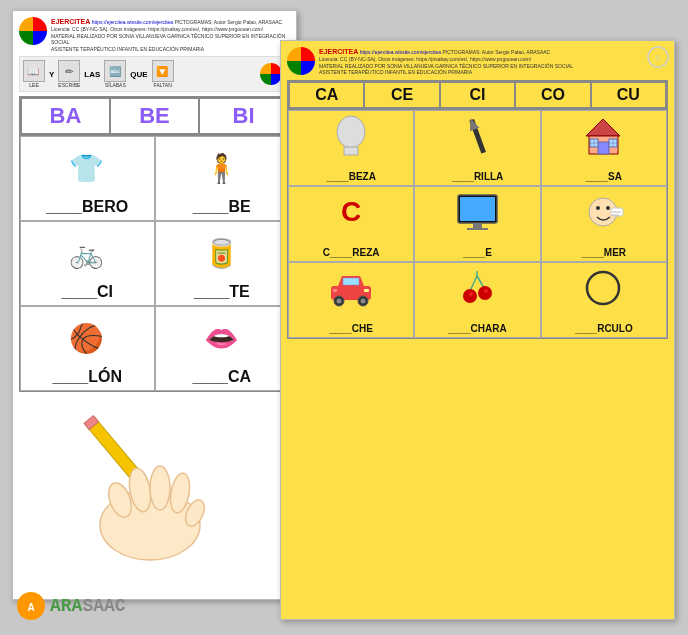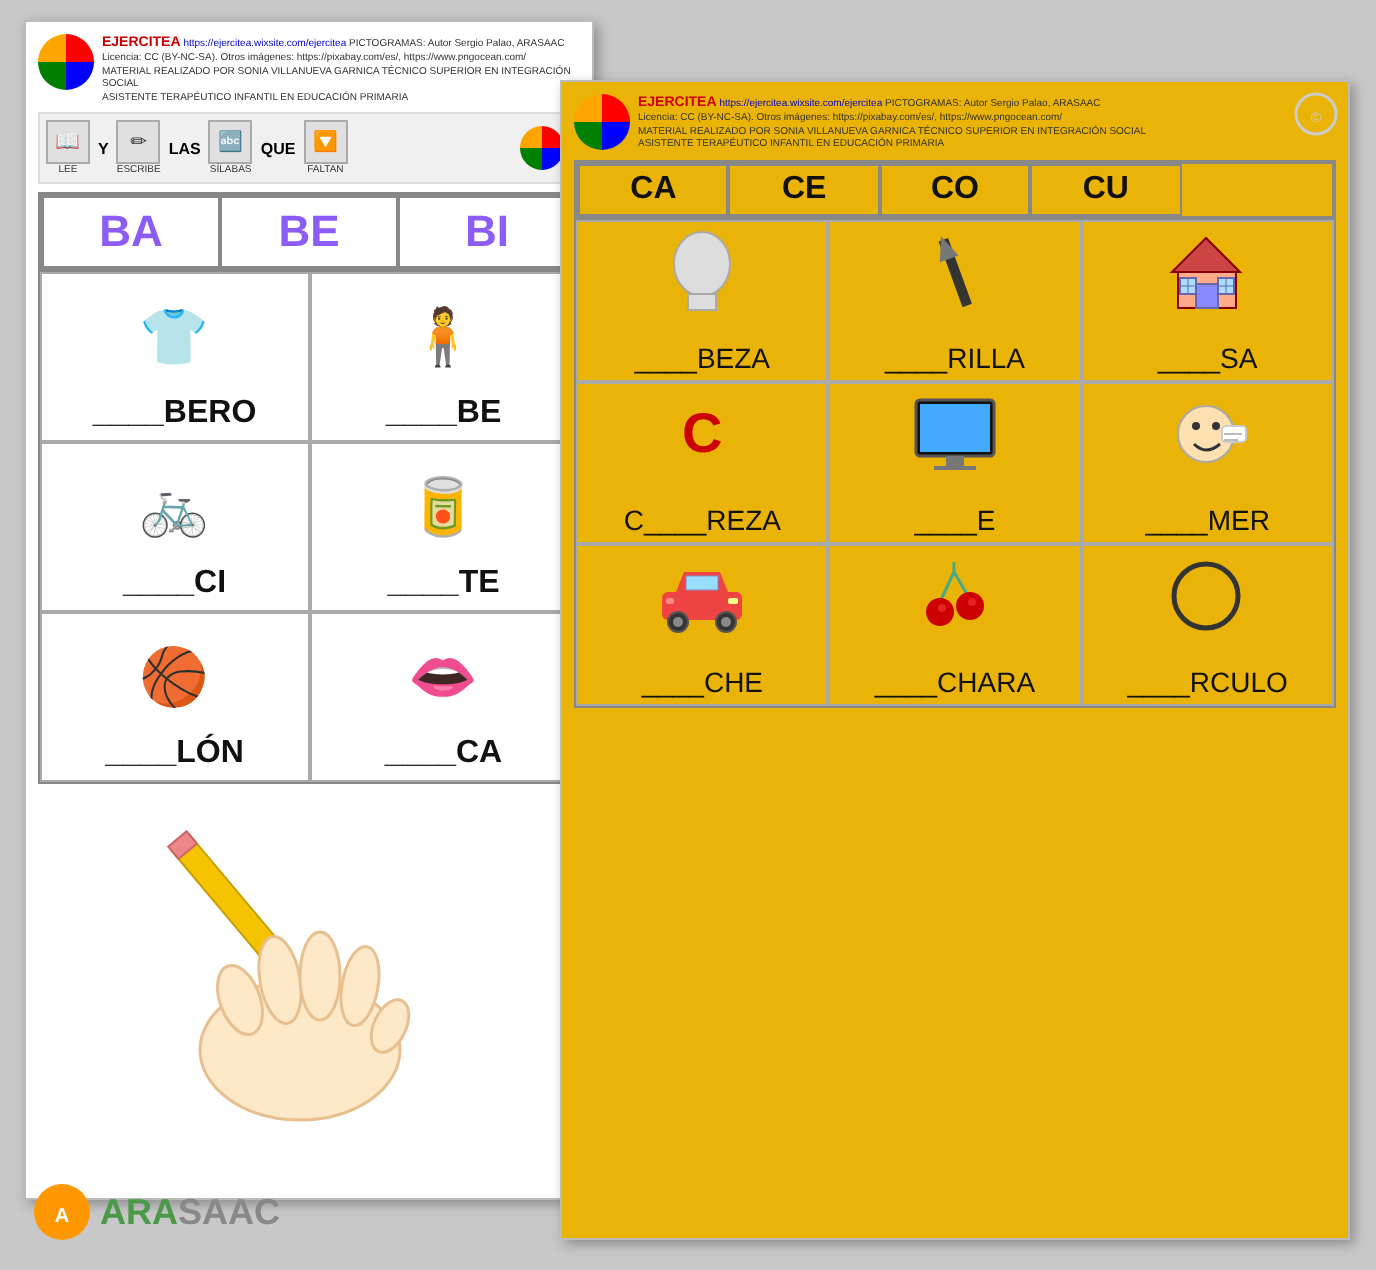--- a/index.html
+++ b/index.html
@@ -25,21 +25,21 @@
       padding: 6px;
     }
 
     
     .worksheet-right {
       position: absolute;
       left: 280px;
       top: 40px;
       width: 395px;
       height: 580px;
-      background: #eab308;
+      background: #fde047;
       border: 1px solid #bbb;
       box-shadow: 2px 2px 6px rgba(0,0,0,0.3);
       padding: 6px;
     }
 
     .header-top {
       display: flex;
       align-items: flex-start;
       margin-bottom: 4px;
     }
@@ -163,22 +163,22 @@
     }
 
     .ex-cell .word {
       font-size: 16px;
       font-weight: bold;
       color: #111;
       margin-top: 2px;
     }
 
     .ex-cell-right .word {
-      font-size: 14px;
-      font-weight: normal;
+      font-size: 10px;
+      font-weight: bold;
       color: #111;
       margin-top: 12px;
     }
 
     .pic-area {
       width: 60px;
       height: 55px;
       display: flex;
       align-items: center;
       justify-content: center;
@@ -206,20 +206,21 @@
 
     .arasaac-logo {
       width: 30px;
       height: 30px;
     }
 
     .arasaac-text {
       font-size: 18px;
       font-weight: bold;
       color: #4a9a4a;
+      font-family: Liberation Mono, monospace;
     }
 
     .arasaac-text span {
       color: #888;
     }
 
     
     .hand-overlay {
       position: absolute;
       bottom: 60px;
@@ -326,20 +327,21 @@
       <span>PICTOGRAMAS: Autor Sergio Palao, ARASAAC</span><br>
       <span>Licencia: CC (BY-NC-SA). Otros imágenes: https://pixabay.com/es/, https://www.pngocean.com/</span><br>
       <span>MATERIAL REALIZADO POR SONIA VILLANUEVA GARNICA TÉCNICO SUPERIOR EN INTEGRACIÓN SOCIAL</span><br>
       <span>ASISTENTE TERAPÉUTICO INFANTIL EN EDUCACIÓN PRIMARIA</span>
     </div>
   </div>
 
   <div class="syllable-header-right">
     <div class="syl-cell-right">CA</div>
     <div class="syl-cell-right">CE</div>
+    <div class="syl-cell-right">CI</div>
     <div class="syl-cell-right">CO</div>
     <div class="syl-cell-right">CU</div>
   </div>
 
   <div class="exercise-grid-right">
 
     <div class="ex-cell-right">
 
       <div class="pic-area-right">
         <svg width="45" height="45" viewBox="0 0 45 45">

